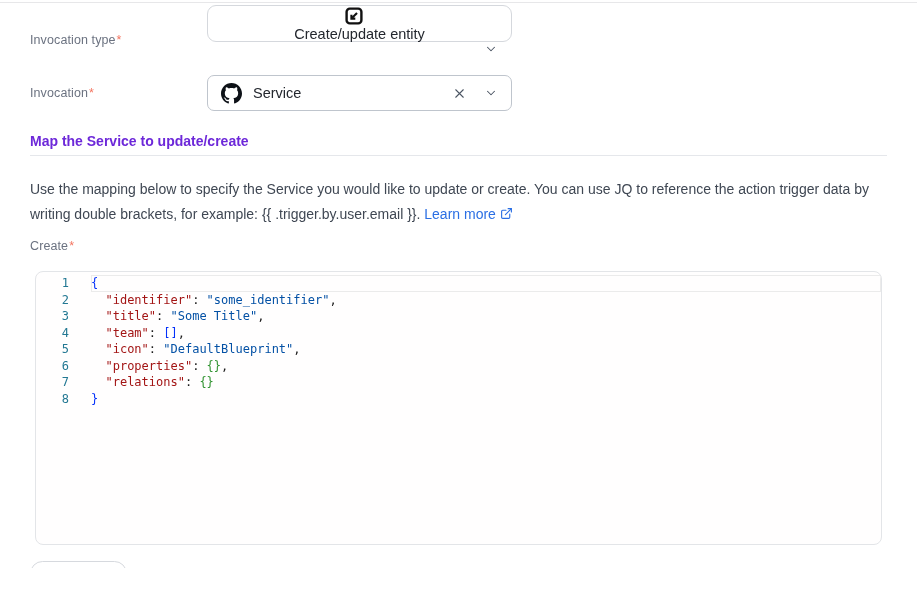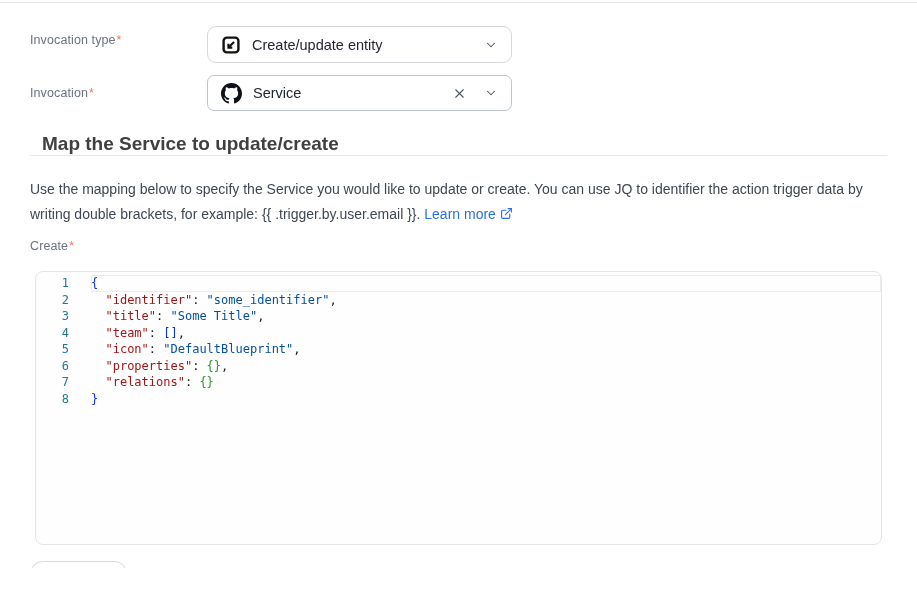--- a/index.html
+++ b/index.html
@@ -16,30 +16,30 @@
   .field-label {
     position:absolute; left:30px; font-size:12.5px; color:#6b7280; letter-spacing:.1px;
   }
   .req { color:var(--c-required_asterisk,#f4745f); margin-left:1px; }
 
   .select {
     position:absolute; left:207px; width:305px; display:flex; align-items:center;
     padding:0 13px; background:#fff; border:1px solid #d5d8dd; border-radius:9px;
     cursor:pointer;
   }
-  .select-1 { top:26px; height:37px; }
+  .select-1 { top:5px; height:37px;flex-direction:column; }
   .select-2 { top:75px; height:36px; border-color:#bfc5cd;border-radius:7px; }
   .sicon { display:flex; align-items:center; margin-right:11px; }
   .sval { font-size:14.5px; color:#23272e; }
   .chev { display:flex; align-items:center; margin-left:auto; }
   .clear-x { display:flex; align-items:center; margin-left:auto; margin-right:17px; }
   .select-2 .chev { margin-left:0; }
 
   .section-heading {
-    position:absolute; left:30px; top:133px; font-size:19px; font-weight:600; color:#404040;margin-left:12px;
+    position:absolute; left:30px; top:133px; font-size:14px; font-weight:600; color:#6d28d9;
   }
   .divider { position:absolute; left:30px; top:155px; width:857px; height:1px; background:#e5e7eb; }
 
   .para {
     position:absolute; left:30px; top:177px; width:852px;
     font-size:14px; line-height:25px; color:#3f4753;
   }
   .learn-more { color:var(--c-link,#2b6fe4); text-decoration:none; cursor:pointer; }
   .ext-icon { display:inline-block; vertical-align:-1px; margin-left:4px; }
 
@@ -109,21 +109,21 @@
       <svg width="14" height="14" viewBox="0 0 24 24" fill="none">
           <polyline points="6 9 12 15 18 9" stroke="#4b5563" stroke-width="1.8" stroke-linecap="round" stroke-linejoin="round"></polyline>
         </svg>
     </span>
   </div>
 
   <div class="section-heading">Map the Service to update/create</div>
   <div class="divider"></div>
 
   <div class="para">
-    <span>Use the mapping below to specify the Service you would like to update or create. You can use JQ to identifier the action trigger data by writing double brackets, for example: {{ .trigger.by.user.email }}.</span>
+    <span>Use the mapping below to specify the Service you would like to update or create. You can use JQ to reference the action trigger data by writing double brackets, for example: {{ .trigger.by.user.email }}.</span>
     <a class="learn-more">Learn more</a><span class="ext-icon">
       <svg width="13" height="13" viewBox="0 0 24 24" fill="none" stroke="#2b6fe4" stroke-width="2.1" stroke-linecap="round" stroke-linejoin="round">
         <path d="M18 13v6a2 2 0 0 1-2 2H5a2 2 0 0 1-2-2V8a2 2 0 0 1 2-2h6"></path>
         <polyline points="15 3 21 3 21 9"></polyline>
         <line x1="10" y1="14" x2="21" y2="3"></line>
       </svg>
     </span>
   </div>
 
   <div class="field-label" style="top:239px;">

